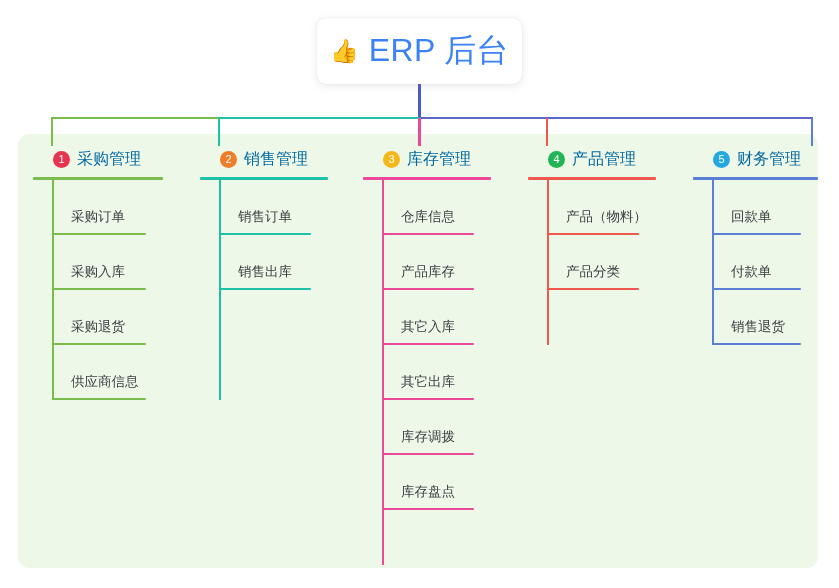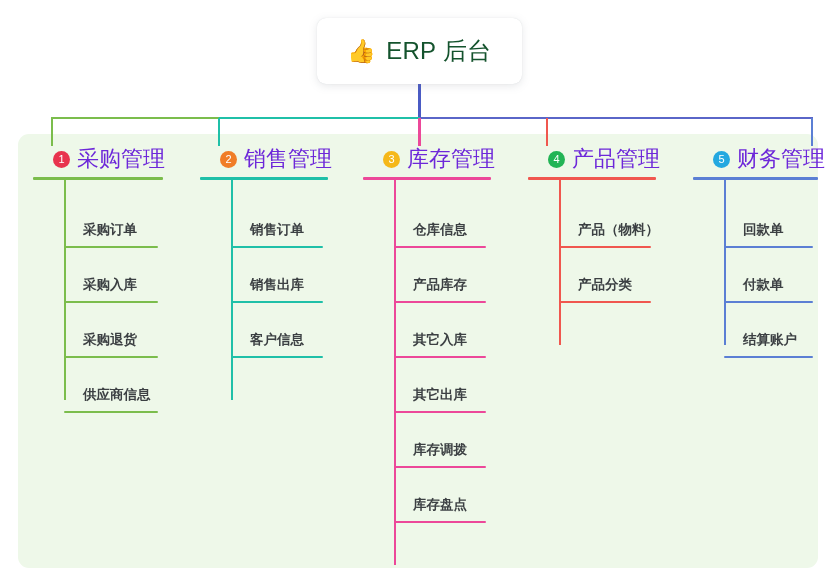--- a/index.html
+++ b/index.html
@@ -34,22 +34,22 @@
     align-items: center;
     justify-content: center;
     gap: 10px;
     box-sizing: border-box;
   }
   #root-card .thumb {
     font-size: 23px;
     line-height: 1;
   }
   #root-card .root-title {
-    font-size: 24px;
-    color: #14532d;
+    font-size: 32px;
+    color: #3b82f6;
     letter-spacing: 0.3px;
     white-space: nowrap;
   }
 
   
   #panel {
     position: absolute;
     left: 18px;
     top: 134px;
     width: 800px;
@@ -86,34 +86,33 @@
     height: 17px;
     border-radius: 50%;
     color: #ffffff;
     font-size: 11px;
     line-height: 17px;
     text-align: center;
     flex: none;
     font-family: "Liberation Sans", sans-serif;
   }
   .col-title {
-    font-size: 22px;
-    color: #6d28d9;
+    font-size: 16px;
+    color: #0369a1;
     white-space: nowrap;
   }
   .head-rule {
     height: 3px;
     border-radius: 1px;
     margin-top: 5px;
   }
   .items {
     position: relative;
-    margin-left: 31px;
-    padding-top: 13px;
-    font-weight: bold;
+    margin-left: 19px;
+    padding-top: 0;
   }
   .spine {
     position: absolute;
     left: 0;
     top: 0;
     width: 2px;
   }
   .item {
     position: relative;
     height: 55px;
@@ -196,24 +195,20 @@
         <div class="items">
           <div class="spine" style="background: rgb(31, 192, 168); height: 220px;"></div>
           <div class="item">
             <span class="item-label">销售订单</span>
             <div class="item-rule" style="background: rgb(31, 192, 168); width: 92px;"></div>
           </div>
           <div class="item">
             <span class="item-label">销售出库</span>
             <div class="item-rule" style="background: rgb(31, 192, 168); width: 92px;"></div>
           </div>
-          <div class="item">
-            <span class="item-label">客户信息</span>
-            <div class="item-rule" style="background: rgb(31, 192, 168); width: 92px;"></div>
-          </div>
         </div>
       </div>
       <div class="column" style="left: 363px; top: 146px; width: 128px;">
         <div class="col-head">
           <span class="badge" style="background: rgb(245, 184, 25);">3</span>
           <span class="col-title">库存管理</span>
         </div>
         <div class="head-rule" style="background: rgb(236, 72, 153); width: 128px;"></div>
         <div class="items">
           <div class="spine" style="background: rgb(236, 72, 153); height: 385px;"></div>
@@ -271,20 +266,20 @@
           <div class="spine" style="background: rgb(91, 127, 212); height: 165px;"></div>
           <div class="item">
             <span class="item-label">回款单</span>
             <div class="item-rule" style="background: rgb(91, 127, 212); width: 89px;"></div>
           </div>
           <div class="item">
             <span class="item-label">付款单</span>
             <div class="item-rule" style="background: rgb(91, 127, 212); width: 89px;"></div>
           </div>
           <div class="item">
-            <span class="item-label">结算账户</span>
+            <span class="item-label">销售退货</span>
             <div class="item-rule" style="background: rgb(91, 127, 212); width: 89px;"></div>
           </div>
         </div>
       </div>
     </div>
 
 </div>
 
 </body></html>

